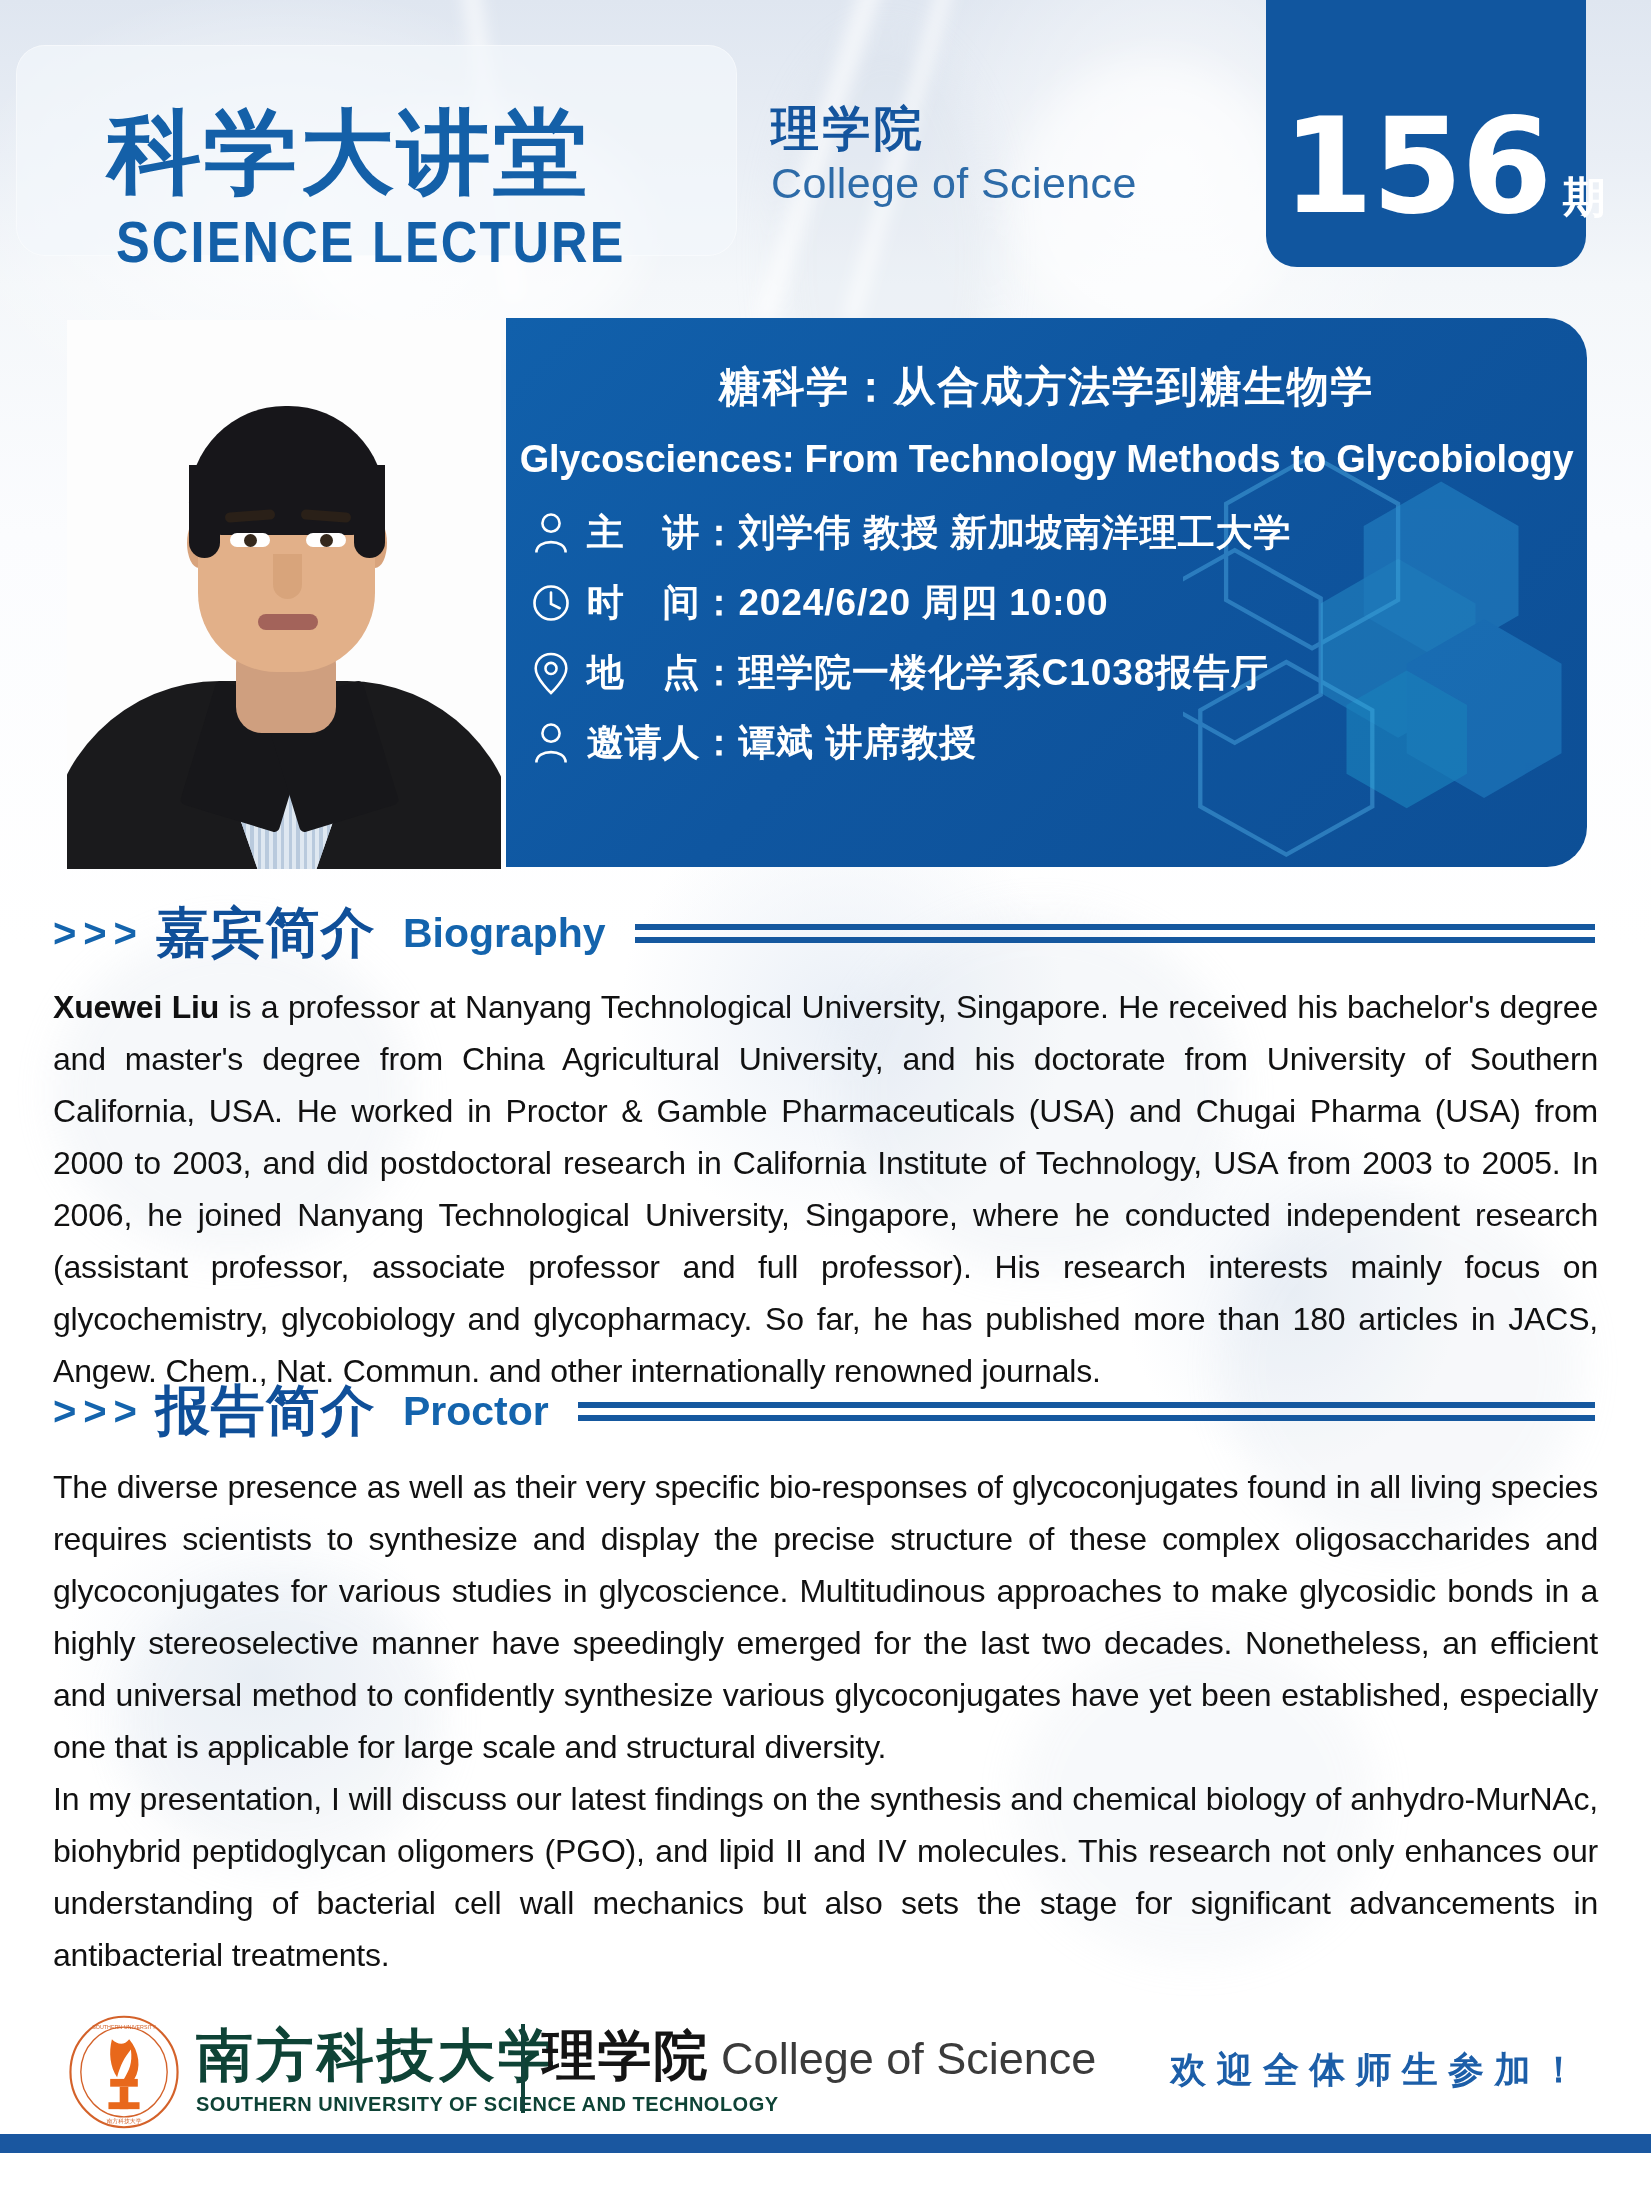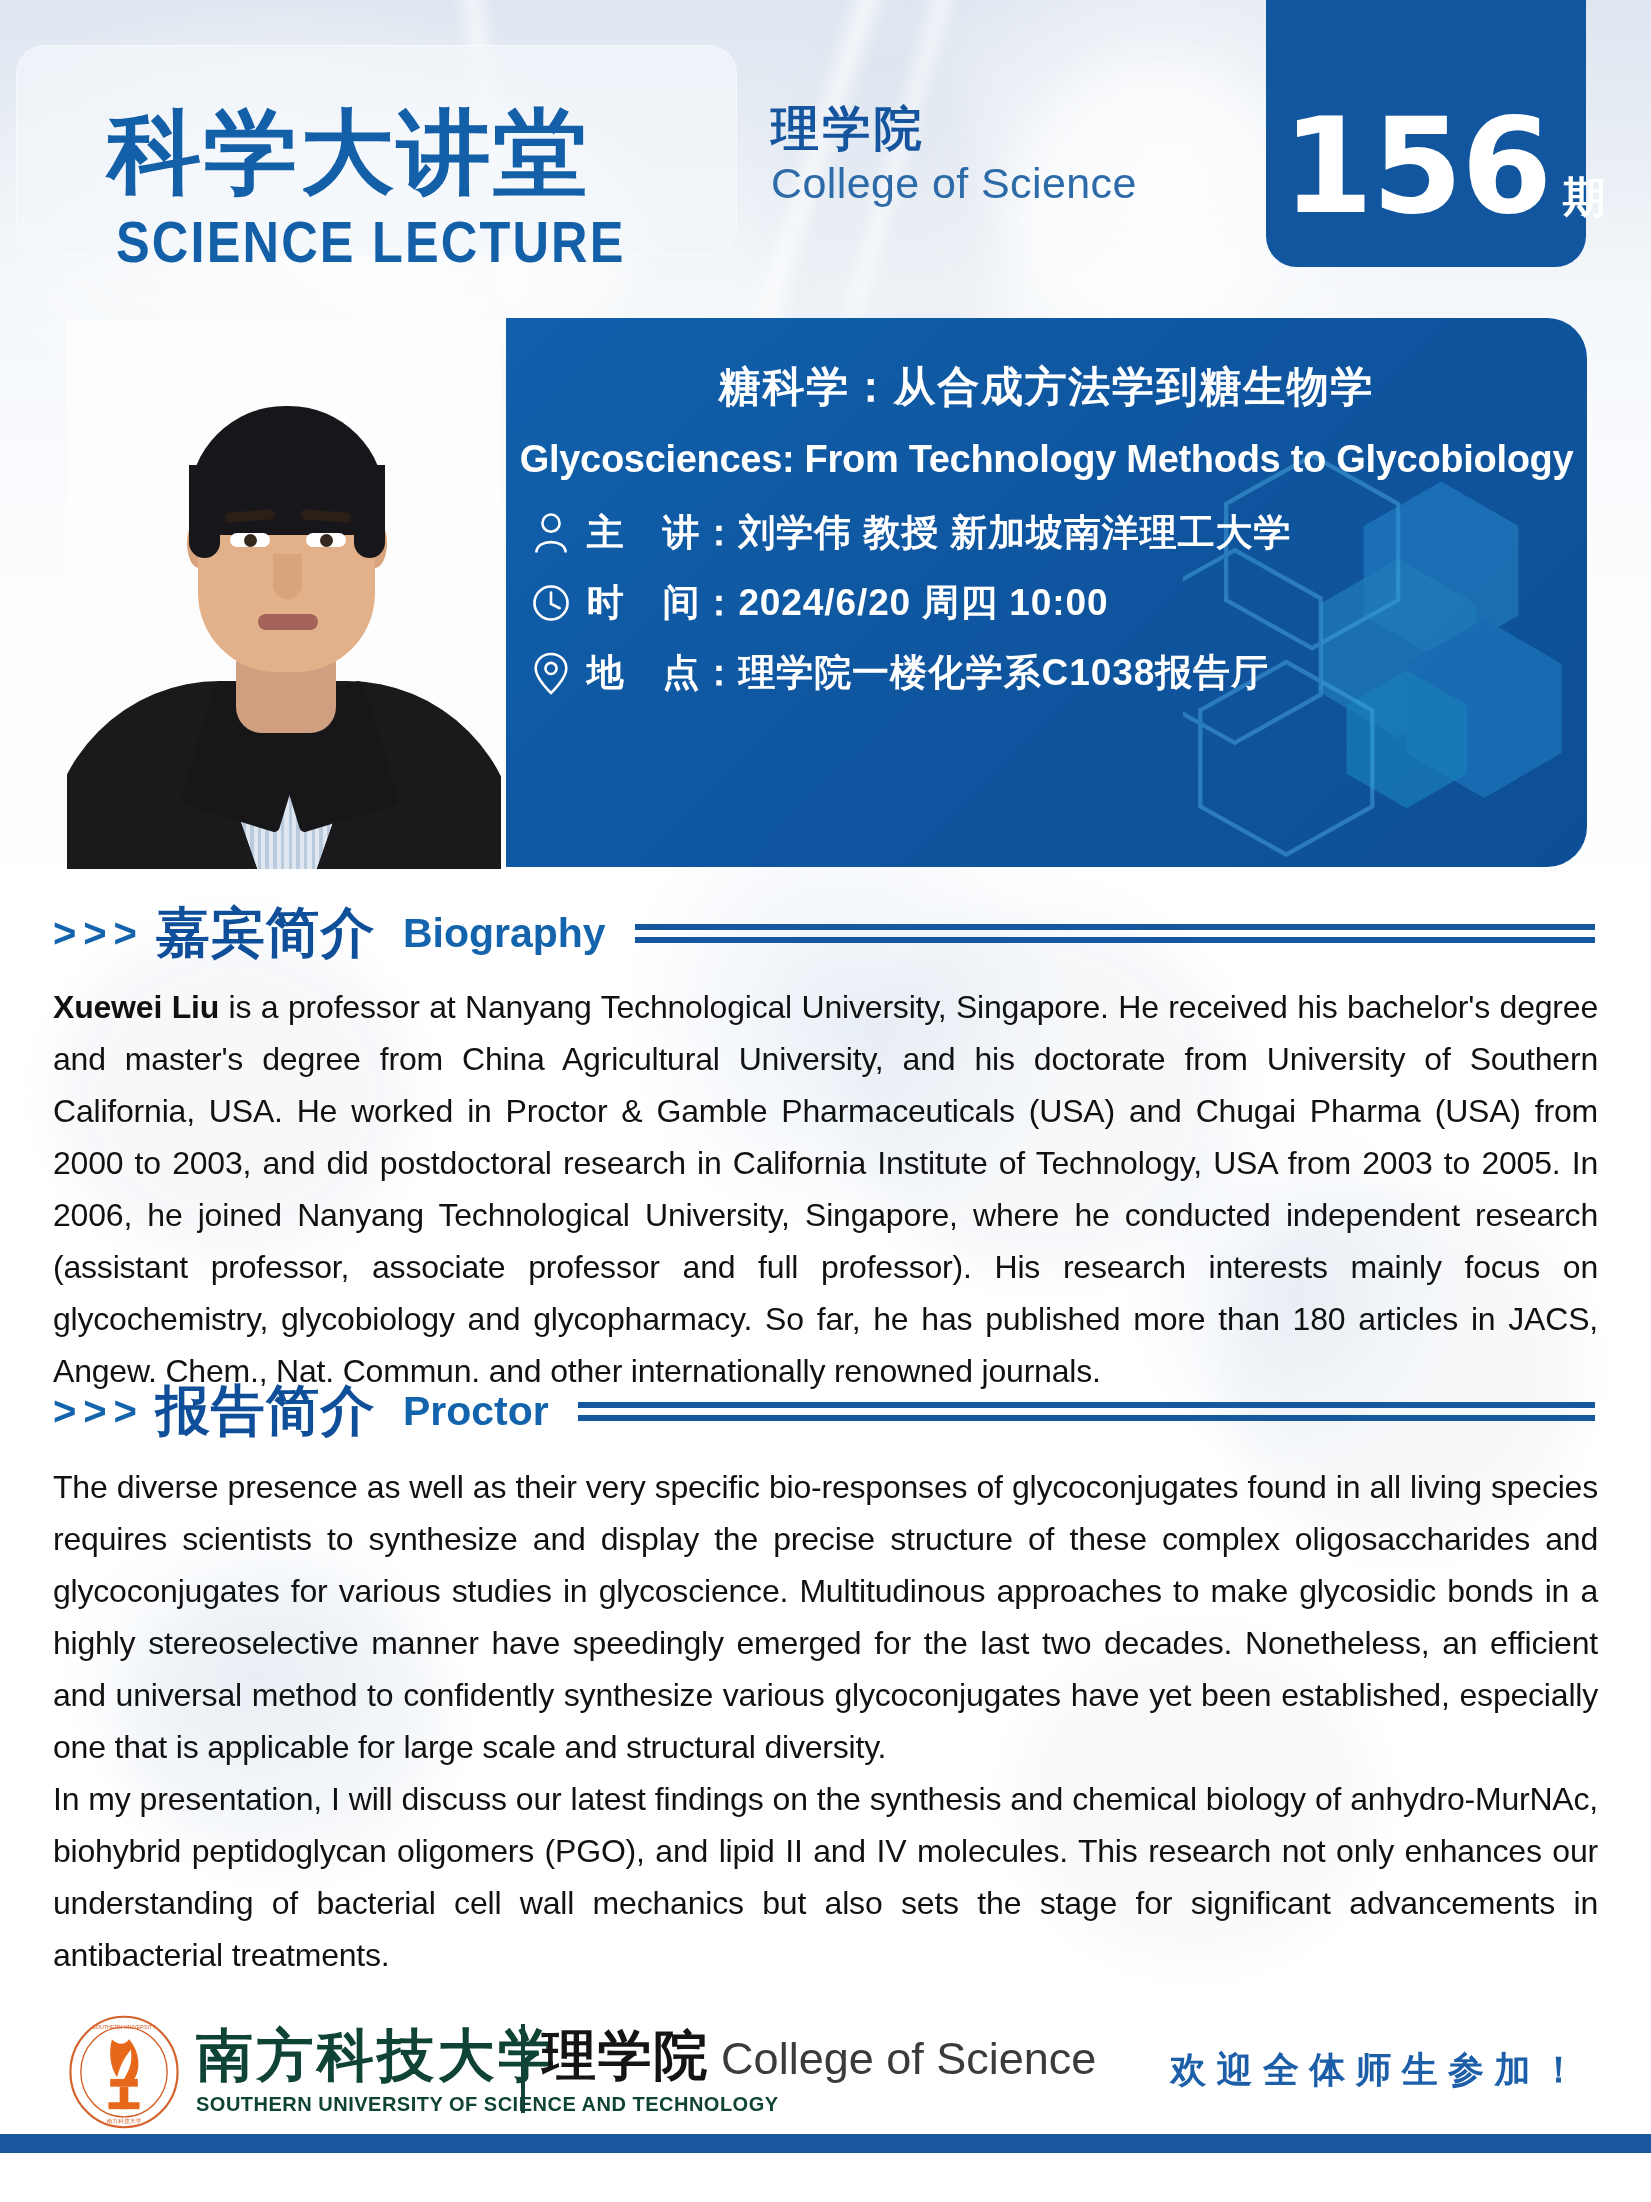--- a/index.html
+++ b/index.html
@@ -298,20 +298,29 @@
     <div class="meta-row">
       <span class="meta-ico">
         <svg width="34" height="45" viewBox="0 0 40 52">
             <path d="M20 3 C9 3 2 11 2 20 C2 32 20 49 20 49 C20 49 38 32 38 20 C38 11 31 3 20 3 Z" fill="none" stroke="#fff" stroke-width="3"></path>
             <circle cx="20" cy="20" r="6.5" fill="none" stroke="#fff" stroke-width="3"></circle>
           </svg>
       </span>
       <span class="meta-txt">地　点：理学院一楼化学系C1038报告厅</span>
     </div>
 
+    <div class="meta-row">
+      <span class="meta-ico">
+        <svg width="38" height="43" viewBox="0 0 44 50">
+            <circle cx="22" cy="13" r="10" fill="none" stroke="#fff" stroke-width="3"></circle>
+            <path d="M5 47 C5 31 39 31 39 47" fill="none" stroke="#fff" stroke-width="3"></path>
+          </svg>
+      </span>
+      <span class="meta-txt">邀请人：谭斌  讲席教授</span>
+    </div>
   </div>
 
   <div class="sec" style="top:905px;height:57px;">
     <span class="sec-chev">&gt;&gt;&gt;</span>
     <span class="sec-cn">嘉宾简介</span>
     <span class="sec-en">Biography</span>
     <span class="sec-rule">
         <div></div>
         <div></div>
       </span>

